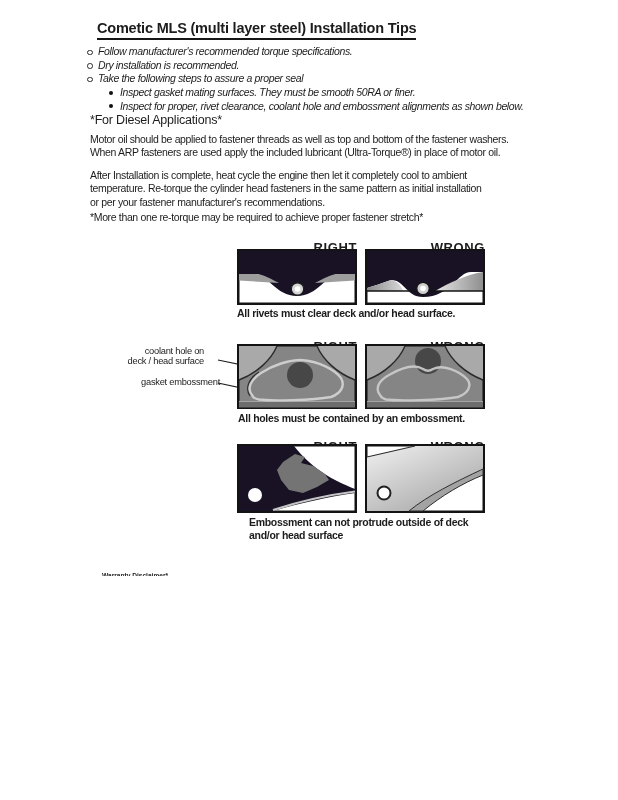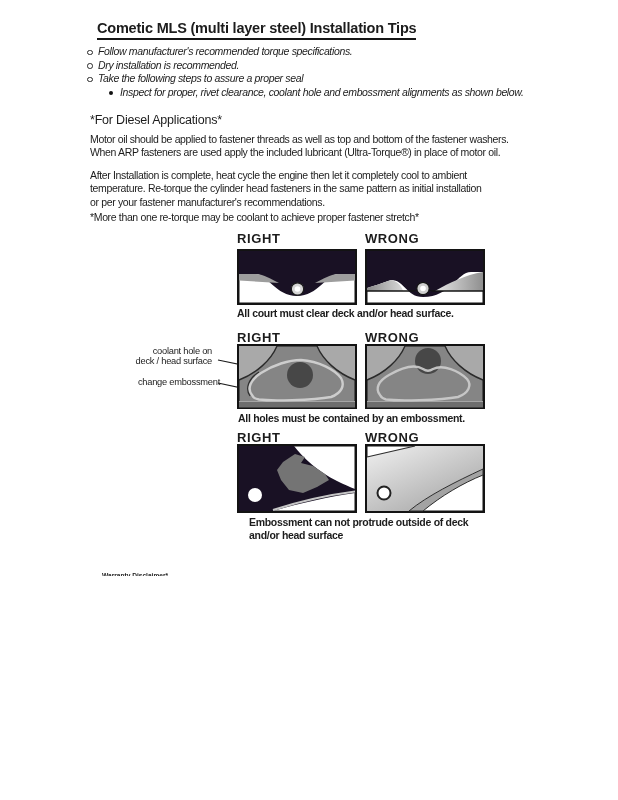--- a/index.html
+++ b/index.html
@@ -16,21 +16,21 @@
   .marker{position:absolute;left:0;top:4.5px;width:3.5px;height:3.5px;border-radius:50%;}
   .marker.open{border:1px solid #2a2a2a;background:#fff;}
   .marker.fill{background:#111;width:4px;height:4px;}
 
   .diesel-h{left:90px;top:113px;font-size:12.5px;font-weight:400;letter-spacing:-0.2px;}
   .para{font-size:10.5px;letter-spacing:-0.35px;line-height:13.4px;white-space:pre-line;}
   .p1{left:90px;top:133px;}
   .p2{left:90px;top:169px;}
   .p3{left:90px;top:211px;}
 
-  .rw{width:120px;text-align:left;font-size:13px;font-weight:600;letter-spacing:0.6px;}
+  .rw{width:120px;text-align:right;font-size:13px;font-weight:600;letter-spacing:0.6px;margin-top:9px;}
   .cap{font-size:10.5px;font-weight:600;letter-spacing:-0.3px;line-height:12.5px;white-space:pre-line;}
   .fig-label{font-size:9.3px;letter-spacing:-0.25px;line-height:10.2px;text-align:right;
              width:120px;white-space:pre-line;}
 
   .disc{left:102px;top:572px;width:442px;}
   .disc-h{font-size:6.6px;font-weight:700;margin-bottom:7px;}
   .disc p{font-size:6.1px;font-weight:500;letter-spacing:-0.1px;line-height:7.3px;
           margin:0 0 6.5px 0;white-space:pre-line;}
   .pagenum{left:386px;top:759px;font-size:13.5px;letter-spacing:0.4px;color:#737373;}
   svg{display:block;}
@@ -39,30 +39,31 @@
 <body>
 
 <div class="page">
 
   <div class="abs title">Cometic MLS (multi layer steel) Installation Tips</div>
 
   <div class="abs bullets">
     <div class="b-row"><span class="marker open"></span><span>Follow manufacturer's recommended torque specifications.</span></div>
     <div class="b-row"><span class="marker open"></span><span>Dry installation is recommended.</span></div>
     <div class="b-row"><span class="marker open"></span><span>Take the following steps to assure a proper seal</span></div>
+    <div class="b-row sub"><span class="marker fill"></span><span>Inspect gasket mating surfaces.  They must be smooth 50RA or finer.</span></div>
     <div class="b-row sub"><span class="marker fill"></span><span>Inspect for proper, rivet clearance, coolant hole and embossment alignments as shown below.</span></div>
   </div>
 
   <div class="abs diesel-h">*For Diesel Applications*</div>
   <div class="abs para p1">Motor oil should be applied to fastener threads as well as top and bottom of the fastener washers.
 When ARP fasteners are used apply the included lubricant (Ultra-Torque®) in place of motor oil.</div>
   <div class="abs para p2">After Installation is complete, heat cycle the engine then let it completely cool to ambient
 temperature. Re-torque the cylinder head fasteners in the same pattern as initial installation
 or per your fastener manufacturer's recommendations.</div>
-  <div class="abs para p3">*More than one re-torque may be coolant to achieve proper fastener stretch*</div>
+  <div class="abs para p3">*More than one re-torque may be required to achieve proper fastener stretch*</div>
 
   <div class="abs rw" style="left:237px;top:231px;">RIGHT</div>
   <div class="abs rw" style="left:365px;top:231px;">WRONG</div>
 
   <div class="abs" style="left:237px;top:249px;">
     <svg width="120" height="56" viewBox="0 0 120 56">
       <rect x="1.25" y="1.25" width="117.5" height="53.5" fill="#ffffff" stroke="#131313" stroke-width="2.5"></rect>
       <path d="M2,2 H118 V25 H101 C90,25 81,47 60,47 C39,47 30,25 19,25 H2 Z" fill="#191124"></path>
       <path d="M2,25 H19 C27,25.5 34,30 42,34 L2,31.5 Z" fill="#9d9d9d"></path>
       <path d="M118,25 H101 C93,25.5 86,30 78,34 L118,31.5 Z" fill="#9d9d9d"></path>
@@ -87,28 +88,28 @@
       <path d="M2,2 H118 V23 H106 C92,23 86,48 58,48 C41,48 40,31 26,31 C17,34 9,37 2,39 Z" fill="#191124"></path>
       <path d="M2,39 C9,37 17,34 26,31 C36,33 38,42 38,42 L2,42 Z" fill="url(#g1l)"></path>
       <path d="M118,23 C100,26 84,34 70,42 L118,42 Z" fill="url(#g1r)"></path>
       <line x1="2" y1="42" x2="118" y2="42" stroke="#131313" stroke-width="1.4"></line>
       <path d="M49,42 C52,47 64,47 67,42 Z" fill="#191124"></path>
       <circle cx="58" cy="39.5" r="6.2" fill="#cfcfcf" stroke="#131313" stroke-width="1.2"></circle>
       <circle cx="58" cy="39.5" r="2.8" fill="#ffffff"></circle>
     </svg>
   </div>
 
-  <div class="abs cap" style="left:237px;top:307px;">All court must clear deck and/or head surface.</div>
+  <div class="abs cap" style="left:237px;top:307px;">All rivets must clear deck and/or head surface.</div>
 
   <div class="abs rw" style="left:237px;top:330px;">RIGHT</div>
   <div class="abs rw" style="left:365px;top:330px;">WRONG</div>
 
-  <div class="abs fig-label" style="left:92px;top:346px;">coolant hole on
+  <div class="abs fig-label" style="left:84px;top:346px;">coolant hole on
 deck / head surface</div>
-  <div class="abs fig-label" style="left:100px;top:377px;">change embossment</div>
+  <div class="abs fig-label" style="left:100px;top:377px;">gasket embossment</div>
 
   <div class="abs" style="left:213px;top:352px;">
     <svg width="90" height="48" viewBox="0 0 90 48">
       <line x1="5" y1="8" x2="82" y2="24" stroke="#1c1c1c" stroke-width="1.1"></line>
       <line x1="5" y1="31" x2="47" y2="40" stroke="#1c1c1c" stroke-width="1.1"></line>
     </svg>
   </div>
 
   <div class="abs" style="left:237px;top:344px;">
     <svg width="120" height="65" viewBox="0 0 120 65">

